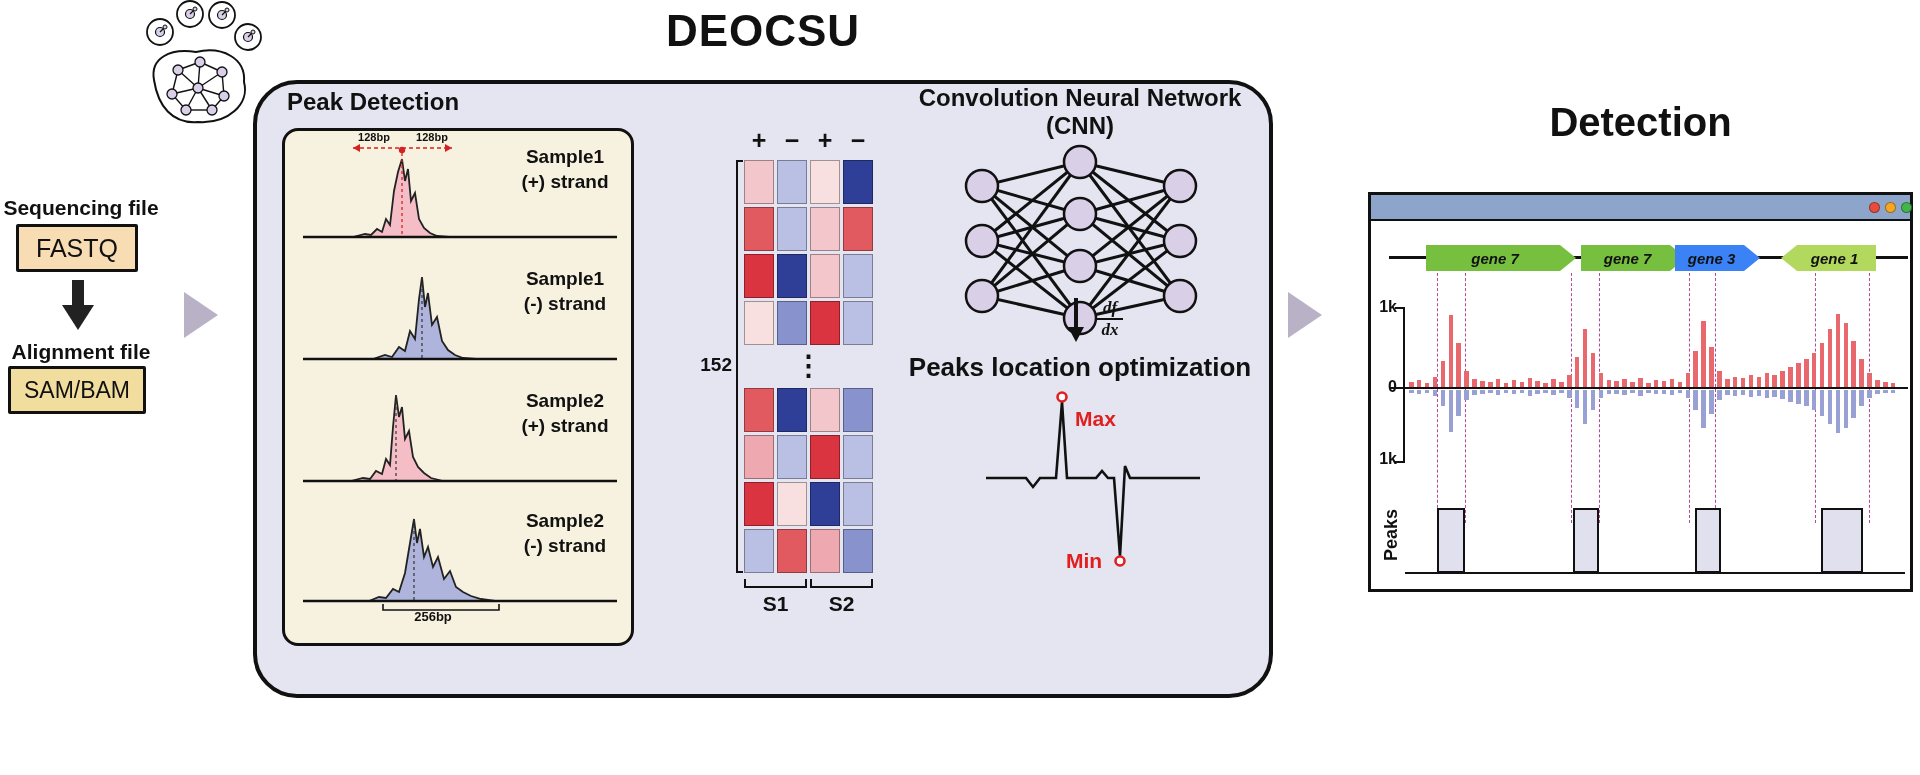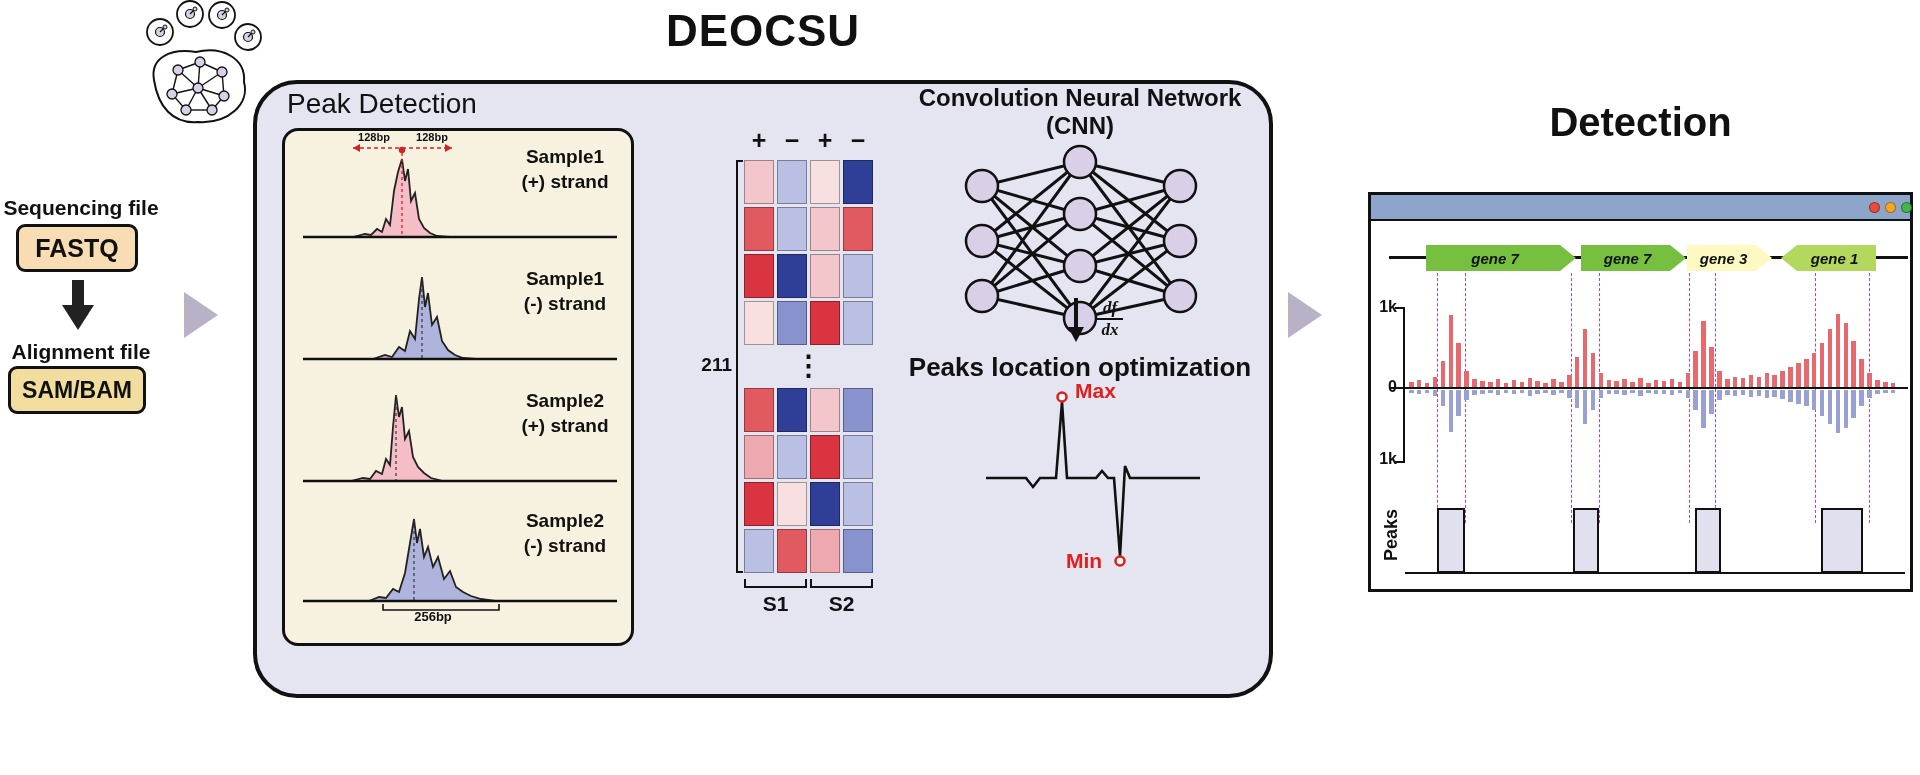--- a/index.html
+++ b/index.html
@@ -2,29 +2,29 @@
 <html><head>
 <meta charset="utf-8">
 <style>
   *{margin:0;padding:0;box-sizing:border-box}
   html,body{width:1920px;height:775px}
   body{position:relative;background:#fff;font-family:"Liberation Sans",sans-serif;color:#111;overflow:hidden}
   .abs{position:absolute}
 
   
   .io-label{position:absolute;width:170px;text-align:center;font-weight:bold;font-size:21px}
-  .io-box{position:absolute;border:3px solid #111;border-radius:9px;display:flex;align-items:center;justify-content:center;font-weight:bold;font-size:25px}
+  .io-box{position:absolute;border:3px solid #111;border-radius:2px;display:flex;align-items:center;justify-content:center;font-weight:normal;font-size:25px}
 
   
   .flow-arrow{position:absolute;width:34px;height:46px;background:#b9b1c6;clip-path:polygon(0 0,100% 50%,0 100%)}
 
   
   .main-box{position:absolute;left:253px;top:80px;width:1020px;height:618px;background:#e5e5f1;border:4px solid #111;border-radius:44px}
   .deocsu-title{position:absolute;left:253px;top:6px;width:1020px;text-align:center;font-size:44px;font-weight:bold;letter-spacing:1px}
-  .pd-title{position:absolute;left:287px;top:88px;font-size:28px;font-weight:normal}
+  .pd-title{position:absolute;left:287px;top:88px;font-size:24px;font-weight:bold}
   .cream-box{position:absolute;left:282px;top:128px;width:352px;height:518px;background:#f7f2e0;border:3px solid #111;border-radius:16px}
 
   .plot-row{position:absolute;left:6px;width:340px}
   .plot-svg{display:block}
   .sample-label{position:absolute;left:212px;top:8px;width:124px;text-align:center;font-weight:bold;font-size:19px;line-height:1.3}
   .bp-label{position:absolute;top:-6px;width:50px;text-align:center;font-size:11px;font-weight:bold}
   .bp-bracket-label{position:absolute;top:108px;width:92px;text-align:center;font-size:13px;font-weight:bold}
 
   
   .matrix{position:absolute;left:696px;top:126px;width:200px;height:500px}
@@ -187,21 +187,21 @@
       <div>(-) strand</div>
     </div>
   </div>
 </div>
 
 <div class="matrix">
   <span class="m-head" style="left:48px">+</span>
   <span class="m-head" style="left:81px">−</span>
   <span class="m-head" style="left:114px">+</span>
   <span class="m-head" style="left:147px">−</span>
-  <div class="m-size">211</div>
+  <div class="m-size">152</div>
   <div class="m-bracket"></div>
   <div class="m-grid" id="m-top" style="top:34px">
       <div class="mcell" style="background: rgb(243, 198, 203);"></div>
       <div class="mcell" style="background: rgb(185, 192, 228);"></div>
       <div class="mcell" style="background: rgb(248, 224, 224);"></div>
       <div class="mcell" style="background: rgb(47, 62, 150);"></div>
       <div class="mcell" style="background: rgb(224, 90, 96);"></div>
       <div class="mcell" style="background: rgb(185, 192, 228);"></div>
       <div class="mcell" style="background: rgb(243, 198, 203);"></div>
       <div class="mcell" style="background: rgb(224, 90, 96);"></div>
@@ -287,21 +287,21 @@
   <span class="bar"></span>
   <span>dx</span>
 </div>
 
 <div class="opt-title">Peaks location optimization</div>
 <svg class="abs" style="left:980px;top:386px" width="228" height="188" viewBox="0 0 228 188">
   <path d="M6,92 L46,92 L53,101 L60,92 L76,92 L82,16 L87,92 L116,92 L122,85 L128,92 L134,92 L140,170 L145,80 L150,92 L220,92" fill="none" stroke="#111" stroke-width="2.6"></path>
   <circle cx="82" cy="11" r="4.5" fill="#fff" stroke="#e0201f" stroke-width="2.6"></circle>
   <circle cx="140" cy="175" r="4.5" fill="#fff" stroke="#e0201f" stroke-width="2.6"></circle>
 </svg>
-<span class="redlab" style="left:1075px;top:379px">Max</span>
+<span class="redlab" style="left:1075px;top:407px">Max</span>
 <span class="redlab" style="left:1066px;top:549px">Min</span>
 
 <div class="ms-title">Detection</div>
 <div class="ms-window" id="ms-window">
   <div class="tbar">
     <span class="wdot" id="wdot-0" style="left: 498px; background: rgb(231, 76, 60);"></span>
     <span class="wdot" id="wdot-1" style="left: 514px; background: rgb(245, 166, 35);"></span>
     <span class="wdot" id="wdot-2" style="left: 530px; background: rgb(67, 181, 74);"></span>
   </div>
 
@@ -317,21 +317,21 @@
     </div>
 
   <div class="gene-line"></div>
   <div id="gene-track">
       <div class="gene" style="left: 55px; width: 150px; background: rgb(118, 191, 63); clip-path: polygon(0px 0px, calc(100% - 16px) 0px, 100% 50%, calc(100% - 16px) 100%, 0px 100%); padding-right: 12px;">
         <span>gene 7</span>
       </div>
       <div class="gene" style="left: 210px; width: 105px; background: rgb(118, 191, 63); clip-path: polygon(0px 0px, calc(100% - 16px) 0px, 100% 50%, calc(100% - 16px) 100%, 0px 100%); padding-right: 12px;">
         <span>gene 7</span>
       </div>
-      <div class="gene" style="left: 316px; width: 85px; background: #fef9c3; clip-path: polygon(0px 0px, calc(100% - 16px) 0px, 100% 50%, calc(100% - 16px) 100%, 0px 100%); padding-right: 12px;">
+      <div class="gene" style="left: 304px; width: 85px; background: #3b82f6; clip-path: polygon(0px 0px, calc(100% - 16px) 0px, 100% 50%, calc(100% - 16px) 100%, 0px 100%); padding-right: 12px;">
         <span>gene 3</span>
       </div>
       <div class="gene" style="left: 410px; width: 95px; background: rgb(178, 217, 94); clip-path: polygon(16px 0px, 100% 0px, 100% 100%, 16px 100%, 0px 50%); padding-left: 12px;">
         <span>gene 1</span>
       </div>
     </div>
 
   <span class="axlab" style="top:103px">1k</span>
   <span class="axlab" style="top:183px">0</span>
   <span class="axlab" style="top:255px">1k</span>

